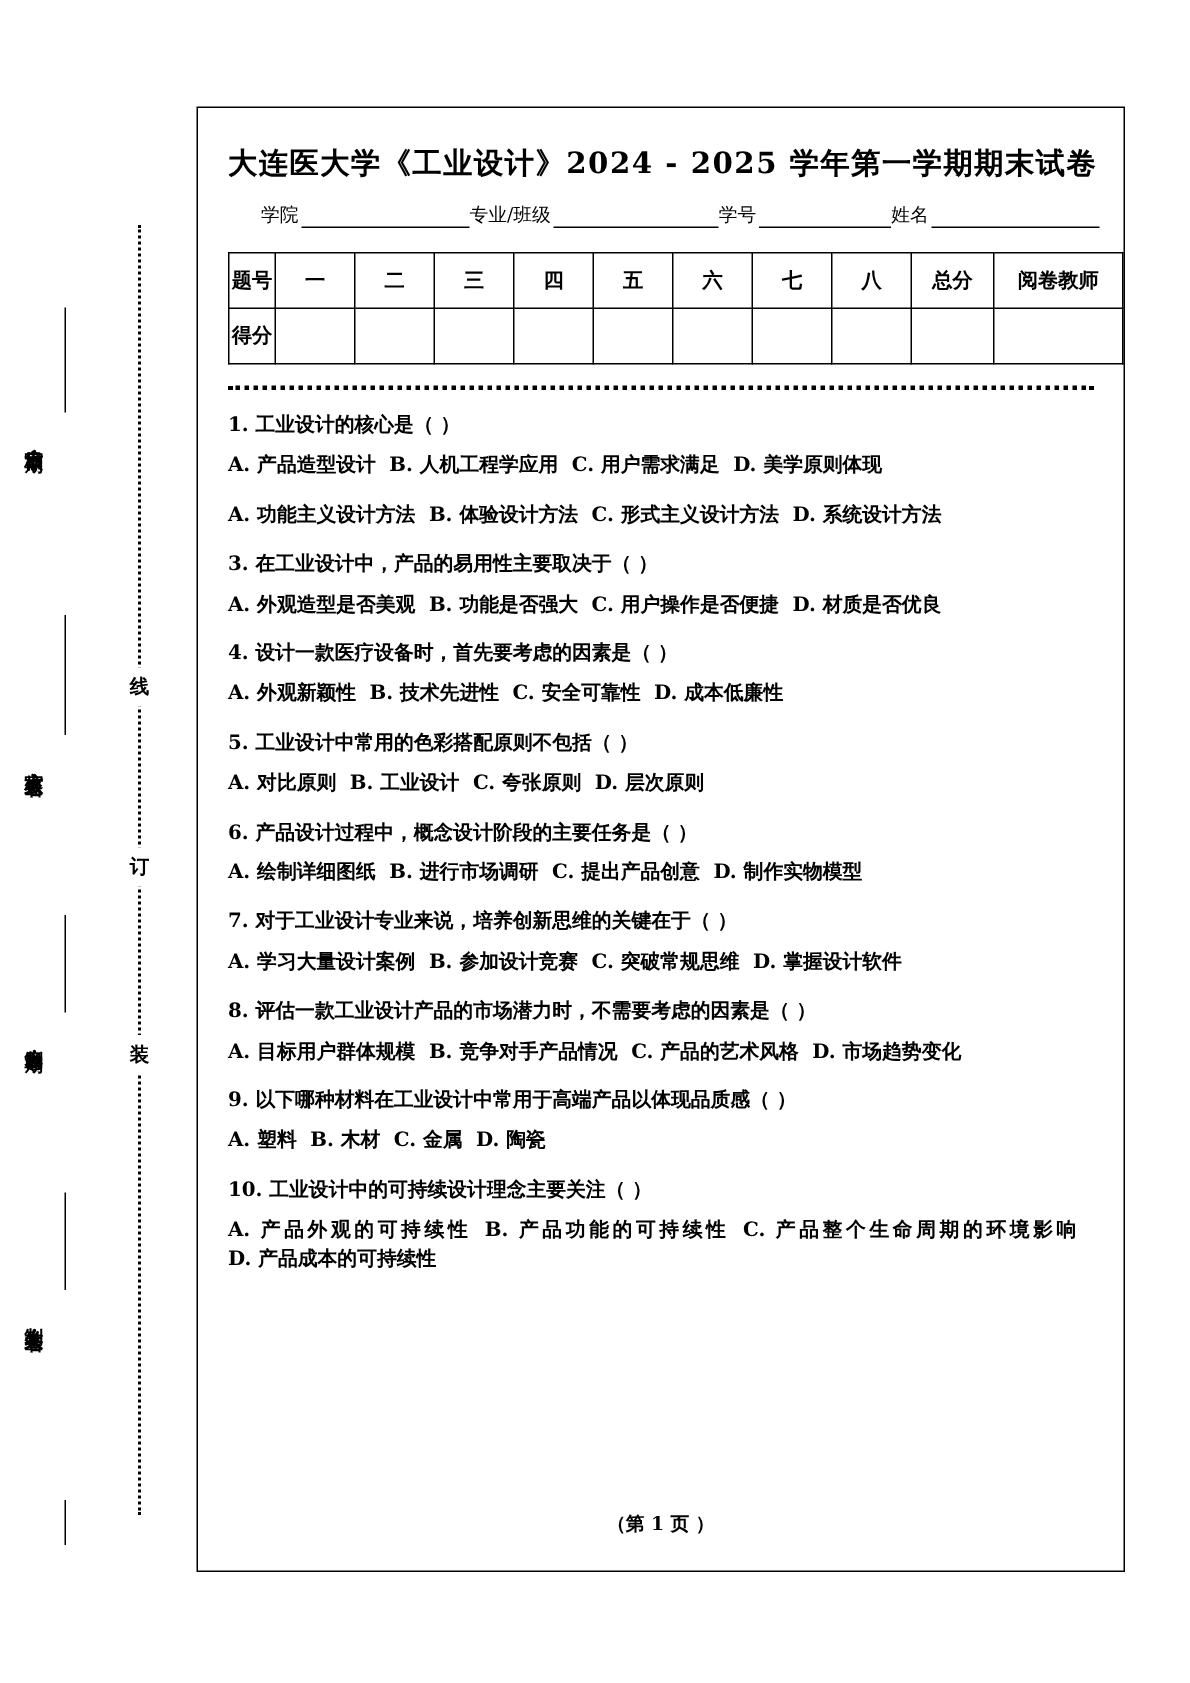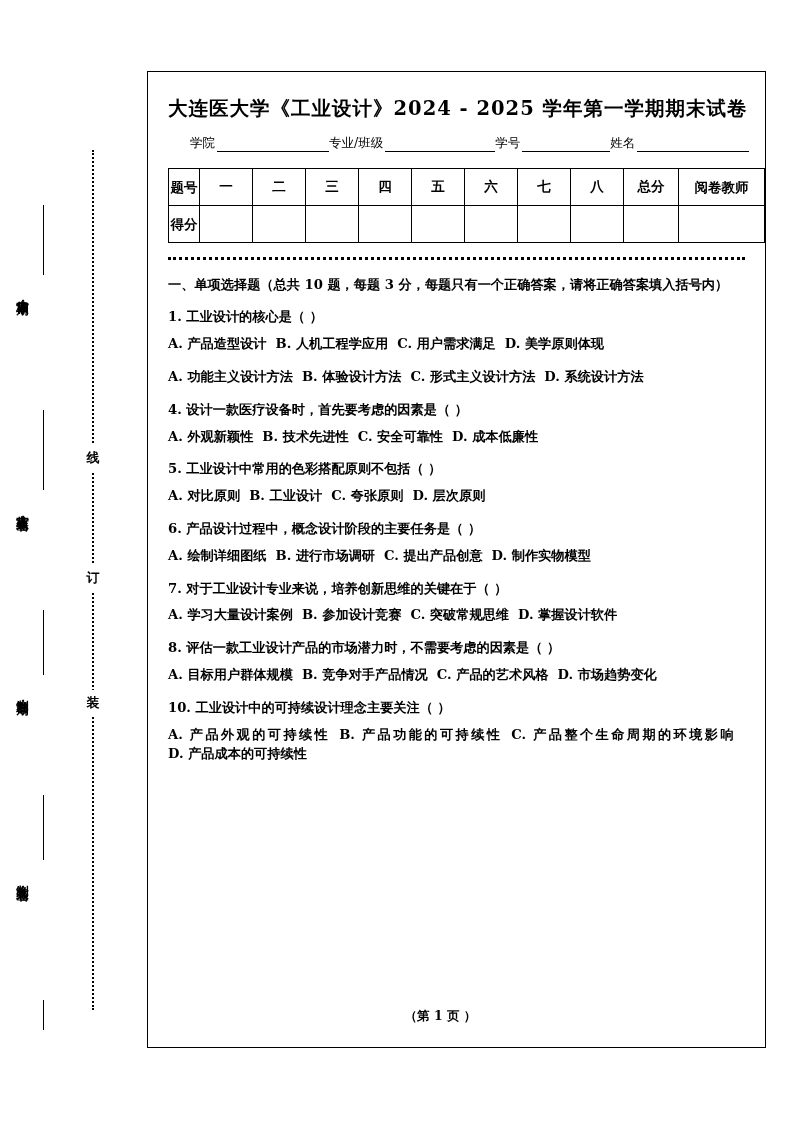--- a/index.html
+++ b/index.html
@@ -60,21 +60,21 @@
     font-size: 13px;
     font-weight: bold;
     background: #ffffff;
     padding: 4px 0;
     font-family: "DejaVu Serif", "Liberation Serif", serif;
   }
 
   
   .paper {
     position: absolute;
-    left: 147px;
+    left: 131px;
     top: 71px;
     width: 619px;
     height: 977px;
     border: 1.5px solid #000;
     box-sizing: border-box;
     padding: 0;
   }
   .paper-inner {
     padding: 18px 20px 10px 20px;
   }
@@ -273,35 +273,40 @@
           <td></td>
           <td></td>
         </tr>
       </tbody>
     </table>
 
     <div class="dotted-divider"></div>
 
     <div class="content">
 
-      <div class="section-heading">一、单项选择题（总共 10 题，每题 3 分，每题只有一个正确答案，请将正确答案填入括号内）</div>
 
       <div class="q-block">
         <div class="q-stem">1.  工业设计的核心是（    ）</div>
         <div class="q-options">
           <span class="opt">A.  产品造型设计</span><span class="opt-sp"></span><span class="opt">B.  人机工程学应用</span><span class="opt-sp"></span><span class="opt">C.  用户需求满足</span><span class="opt-sp"></span><span class="opt">D.  美学原则体现</span>
         </div>
       </div>
 
       <div class="q-block">
         <div class="q-options">
           <span class="opt">A.  功能主义设计方法</span><span class="opt-sp"></span><span class="opt">B.  体验设计方法</span><span class="opt-sp"></span><span class="opt">C.  形式主义设计方法</span><span class="opt-sp"></span><span class="opt">D.  系统设计方法</span>
         </div>
       </div>
 
+      <div class="q-block">
+        <div class="q-stem">3.  在工业设计中，产品的易用性主要取决于（    ）</div>
+        <div class="q-options">
+          <span class="opt">A.  外观造型是否美观</span><span class="opt-sp"></span><span class="opt">B.  功能是否强大</span><span class="opt-sp"></span><span class="opt">C.  用户操作是否便捷</span><span class="opt-sp"></span><span class="opt">D.  材质是否优良</span>
+        </div>
+      </div>
 
       <div class="q-block">
         <div class="q-stem">4.  设计一款医疗设备时，首先要考虑的因素是（    ）</div>
         <div class="q-options">
           <span class="opt">A.  外观新颖性</span><span class="opt-sp"></span><span class="opt">B.  技术先进性</span><span class="opt-sp"></span><span class="opt">C.  安全可靠性</span><span class="opt-sp"></span><span class="opt">D.  成本低廉性</span>
         </div>
       </div>
 
       <div class="q-block">
         <div class="q-stem">5.  工业设计中常用的色彩搭配原则不包括（    ）</div>
@@ -324,20 +329,26 @@
         </div>
       </div>
 
       <div class="q-block">
         <div class="q-stem">8.  评估一款工业设计产品的市场潜力时，不需要考虑的因素是（    ）</div>
         <div class="q-options">
           <span class="opt">A.  目标用户群体规模</span><span class="opt-sp"></span><span class="opt">B.  竞争对手产品情况</span><span class="opt-sp"></span><span class="opt">C.  产品的艺术风格</span><span class="opt-sp"></span><span>D.  市场趋势变化</span>
         </div>
       </div>
 
+      <div class="q-block">
+        <div class="q-stem">9.  以下哪种材料在工业设计中常用于高端产品以体现品质感（    ）</div>
+        <div class="q-options">
+          <span class="opt">A.  塑料</span><span class="opt-sp"></span><span class="opt">B.  木材</span><span class="opt-sp"></span><span class="opt">C.  金属</span><span class="opt-sp"></span><span class="opt">D.  陶瓷</span>
+        </div>
+      </div>
 
       <div class="q-block">
         <div class="q-stem">10.  工业设计中的可持续设计理念主要关注（    ）</div>
         <div class="q-options">
           <span class="opt">A.  产品外观的可持续性</span><span class="opt-sp"></span><span class="opt">B.  产品功能的可持续性</span><span class="opt-sp"></span><span class="opt">C.  产品整个生命周期的环境影响</span><span class="opt-sp"></span><span class="opt">D.  产品成本的可持续性</span>
         </div>
       </div>
 
     </div>
   </div>

